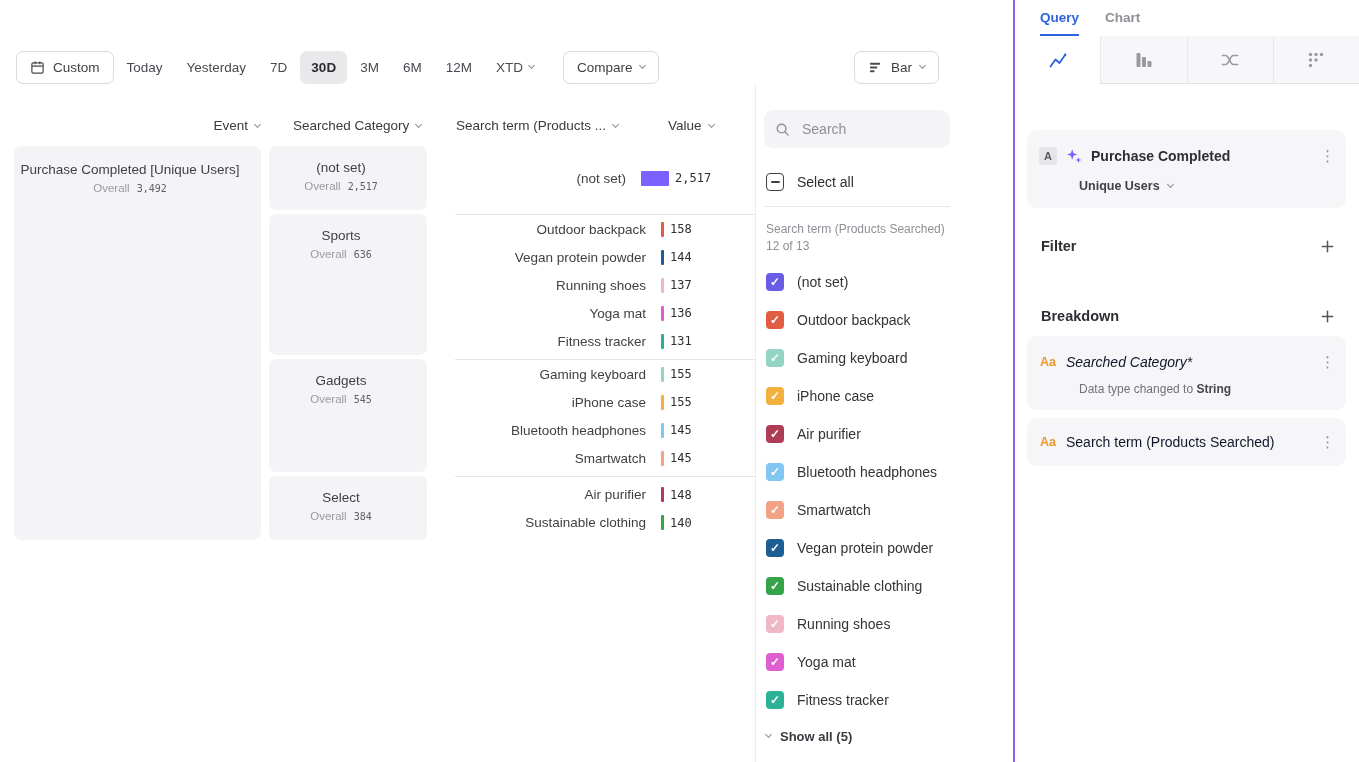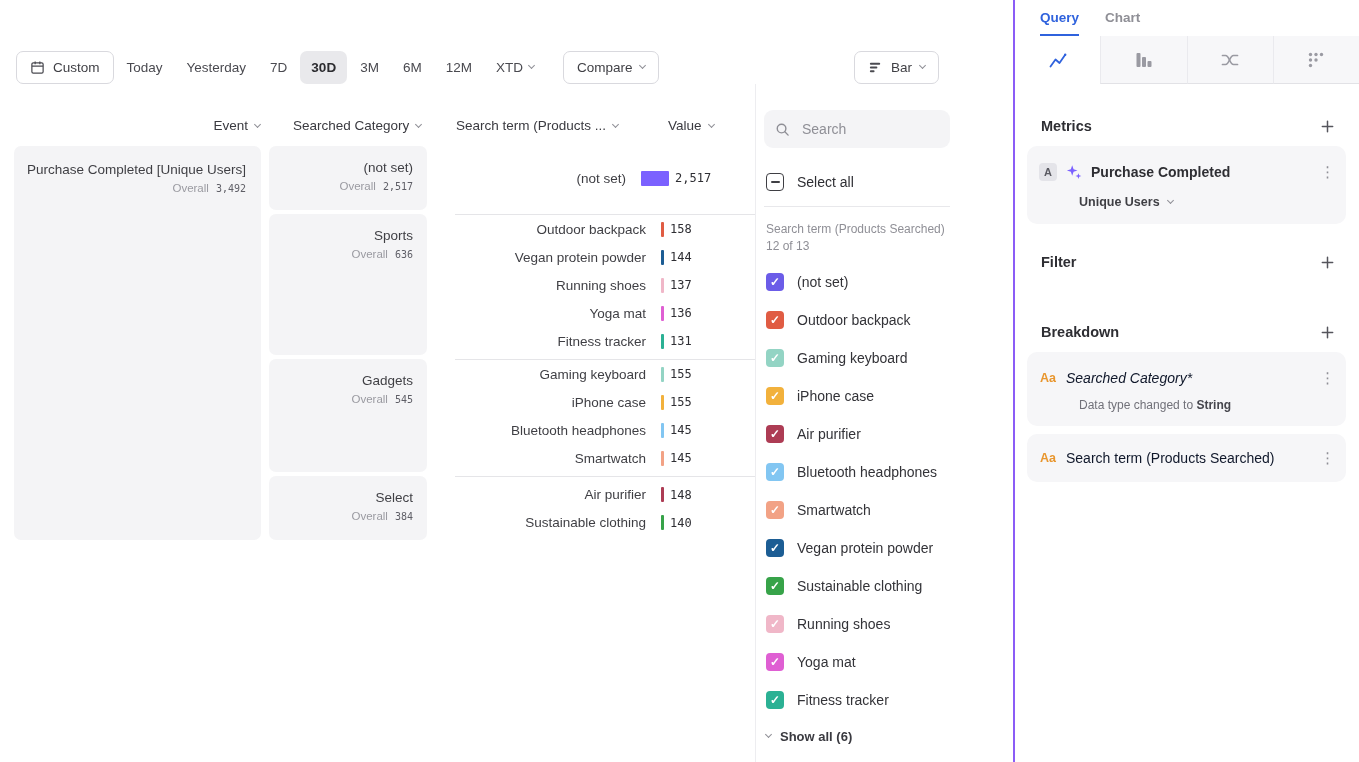--- a/index.html
+++ b/index.html
@@ -39,21 +39,21 @@
 
   
   .table-area { flex:1; padding:34px 0 0 14px; min-width:0; }
   .thead { display:flex; align-items:center; margin-bottom:13px; font-size:13.5px; color:#3a3a40; }
   .th { display:flex; align-items:center; gap:7px; cursor:pointer; }
   .th-event   { width:261px; justify-content:flex-end; padding-right:15px;text-align:center; }
   .th-category{ width:158px; margin-left:8px; padding-left:10px; }
   .th-term    { width:219px; margin-left:8px; padding-left:7px; }
   .tbody { display:flex; align-items:stretch; }
   .event-col { width:261px; display:flex; }
-  .gcard { background:#f4f4f6; border-radius:7px; text-align:right; }
+  .gcard { background:#f4f4f6; border-radius:7px; text-align:center; }
   .event-card { flex:1; padding:16px 15px 0 0; }
   .groups { margin-left:8px; }
   .group { display:flex; }
   .group + .group { margin-top:4px;gap:20px; }
   .cat-card { width:158px; min-height:64px; padding:14px 14px 0 0; flex:none; }
   .rows-wrap { width:300px; margin-left:8px; display:flex; flex-direction:column; justify-content:center; }
   .group + .group .rows-wrap { border-top:1px solid #e5e5e8; }
   .card-label { font-size:13.5px; color:#3f3f44; }
   .card-overall { margin-top:5px; font-size:11.5px; color:#9a9aa1; }
   .num { font-family:"DejaVu Sans Mono", monospace; }
@@ -403,21 +403,21 @@
               <span>Yoga mat</span>
             </div>
 
             <div class="legend-item">
               <span class="cb checked" style="background: rgb(43, 177, 148);"></span>
               <span>Fitness tracker</span>
             </div>
           </div>
         <div class="show-all">
           <span class="chev sm"></span>
-          <span>Show all (6)</span>
+          <span>Show all (5)</span>
         </div>
       </div>
 
     </div>
   </div>
 
   <div class="query-panel">
     <div class="qp-tabs">
       <div class="qp-tab active">Query</div>
       <div class="qp-tab">Chart</div>
@@ -450,28 +450,20 @@
             <circle cx="15.5" cy="4.5" r="1.7"></circle>
             <circle cx="4.5" cy="10" r="1.7"></circle>
             <circle cx="10" cy="10" r="1.7"></circle>
             <circle cx="4.5" cy="15.5" r="1.7"></circle>
           </svg>
       </div>
     </div>
 
     <div class="qp-body">
 
-      <div class="section-header">
-        <span>Metrics</span>
-        <span class="plus">
-          <svg width="15" height="15" viewBox="0 0 16 16" fill="none" stroke="#55555c" stroke-width="1.6" stroke-linecap="round">
-              <path d="M8 2.5v11M2.5 8h11"></path>
-            </svg>
-        </span>
-      </div>
       <div class="qcard">
         <div class="card-row">
           <span class="badge">A</span>
           <svg width="16" height="16" viewBox="0 0 16 16" fill="#7b61ff">
               <path d="M6.2 1.2l1.35 3.95 3.95 1.35-3.95 1.35L6.2 11.8 4.85 7.85.9 6.5l3.95-1.35z"></path>
               <path d="M12.4 9.2l.75 2.15 2.15.75-2.15.75-.75 2.15-.75-2.15-2.15-.75 2.15-.75z"></path>
             </svg>
           <span class="qcard-title">Purchase Completed</span>
           <span class="kebab"></span>
         </div>

